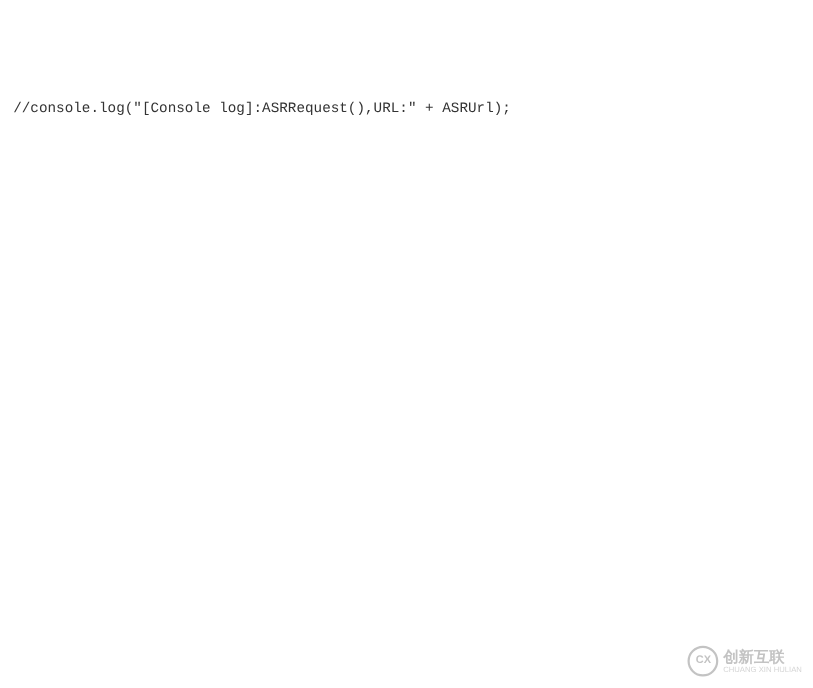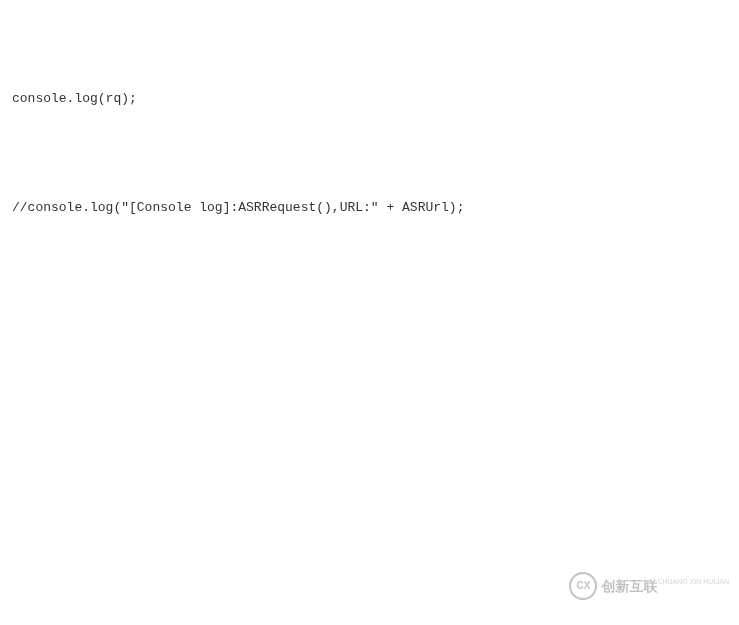--- a/index.html
+++ b/index.html
@@ -22,21 +22,21 @@
     .code-container {
       white-space: pre;
     }
     .code-line {
       display: block;
       min-height: 1em;
     }
     .watermark {
       position: absolute;
       right: 10px;
-      bottom: 25px;
+      bottom: 10px;
       opacity: 0.5;
       display: flex;
       align-items: center;
       gap: 4px;
     }
     .watermark-icon {
       width: 28px;
       height: 28px;
       border: 2px solid #888;
       border-radius: 50%;
@@ -56,29 +56,28 @@
     }
     .watermark-sub {
       font-family: sans-serif;
       font-size: 7px;
       color: #aaa;
       display: block;
       line-height: 1;
     }
     .watermark-label {
       display: flex;
-      flex-direction: row;
+      flex-direction: column;
       line-height: 1.2;
     }
   </style>
 </head>
 <body>
 
 <div class="code-container">
-  <span class="code-line">console.log(rq);</span>
   <span class="code-line">//console.log("[Console log]:ASRRequest(),URL:" + ASRUrl);</span>
   
   
   
   
   
   
   
   
   

